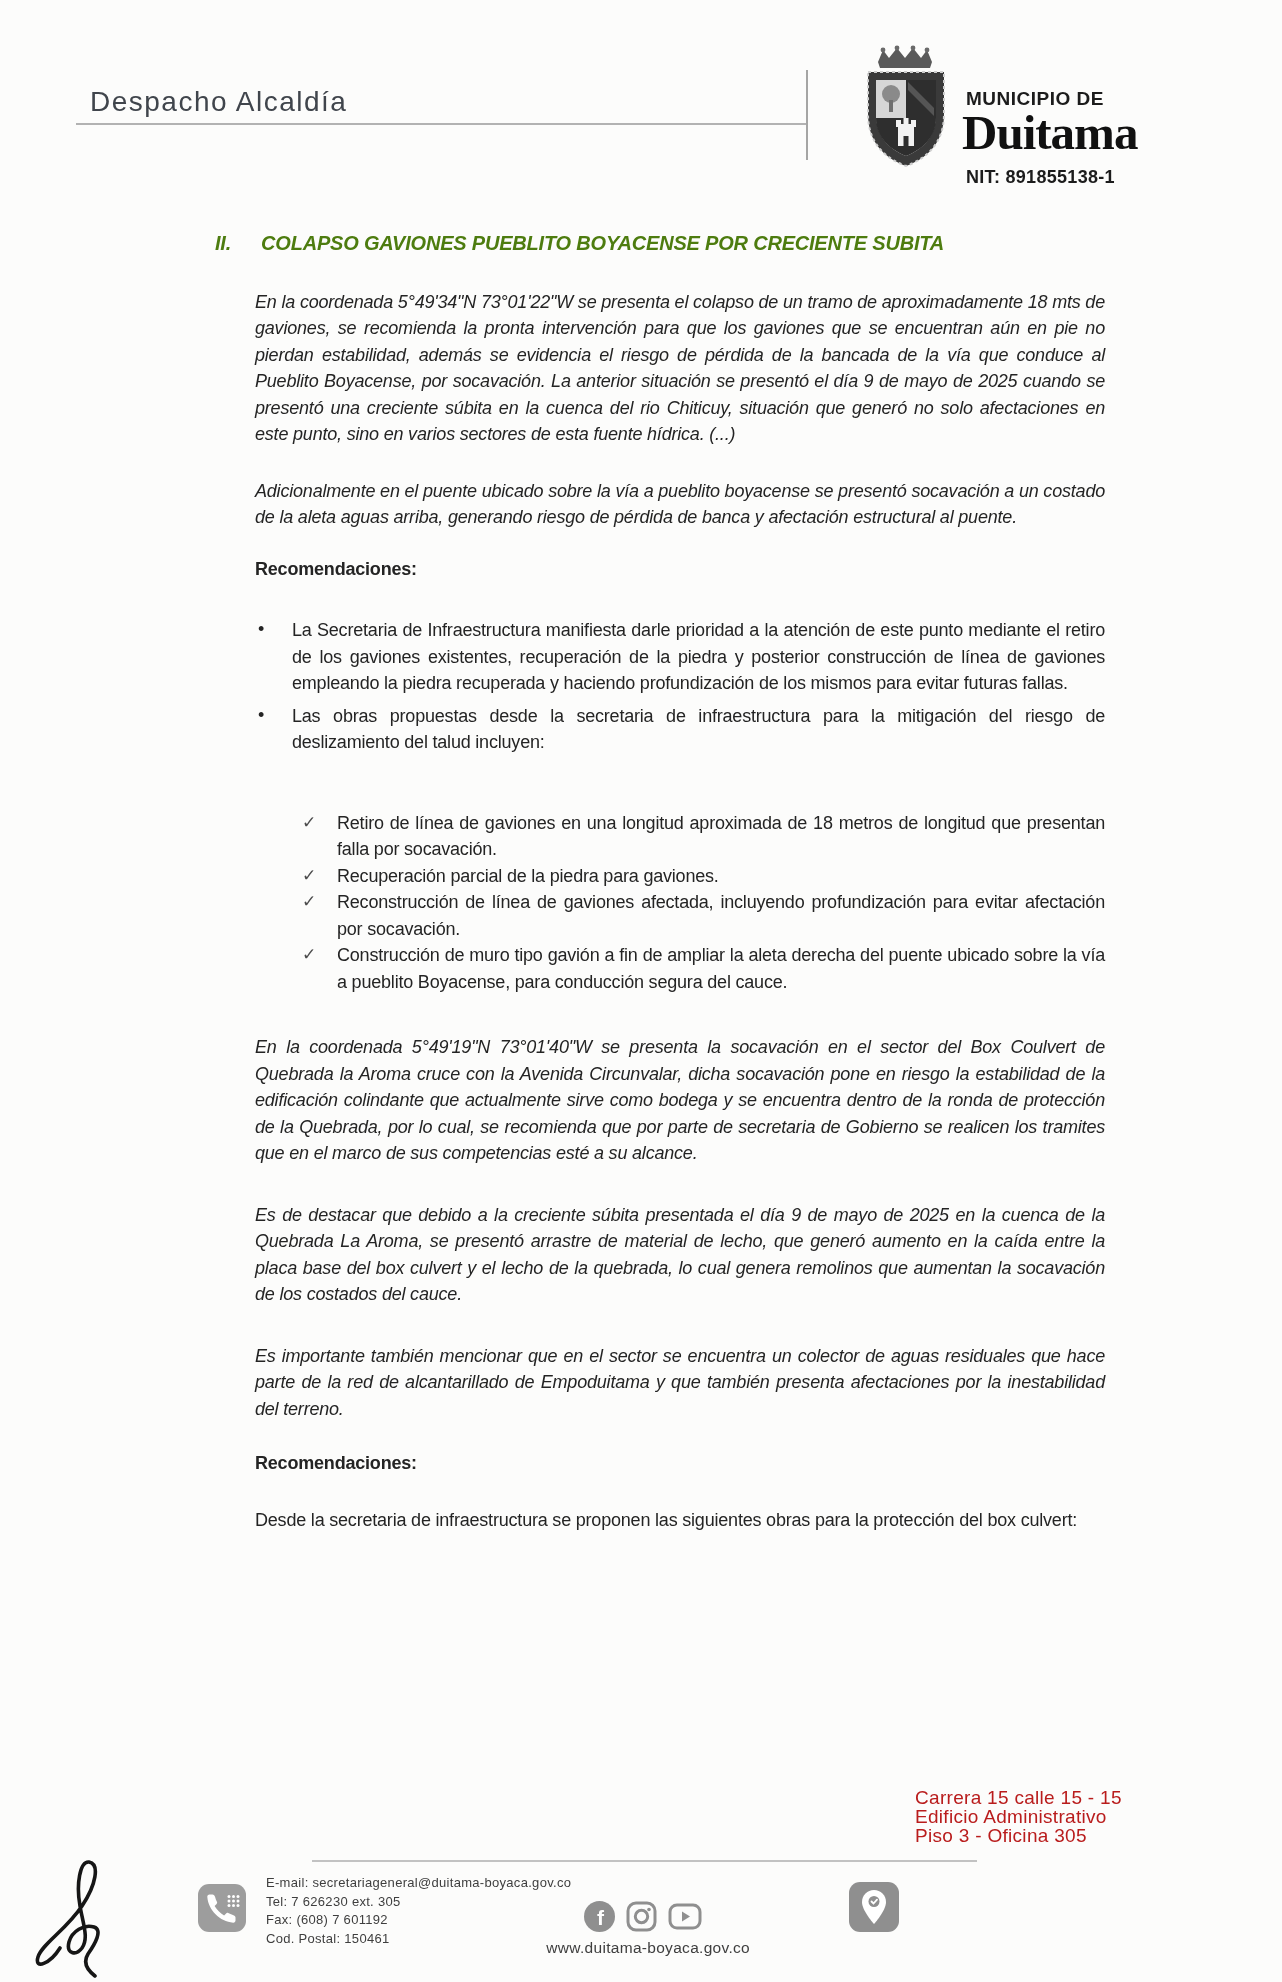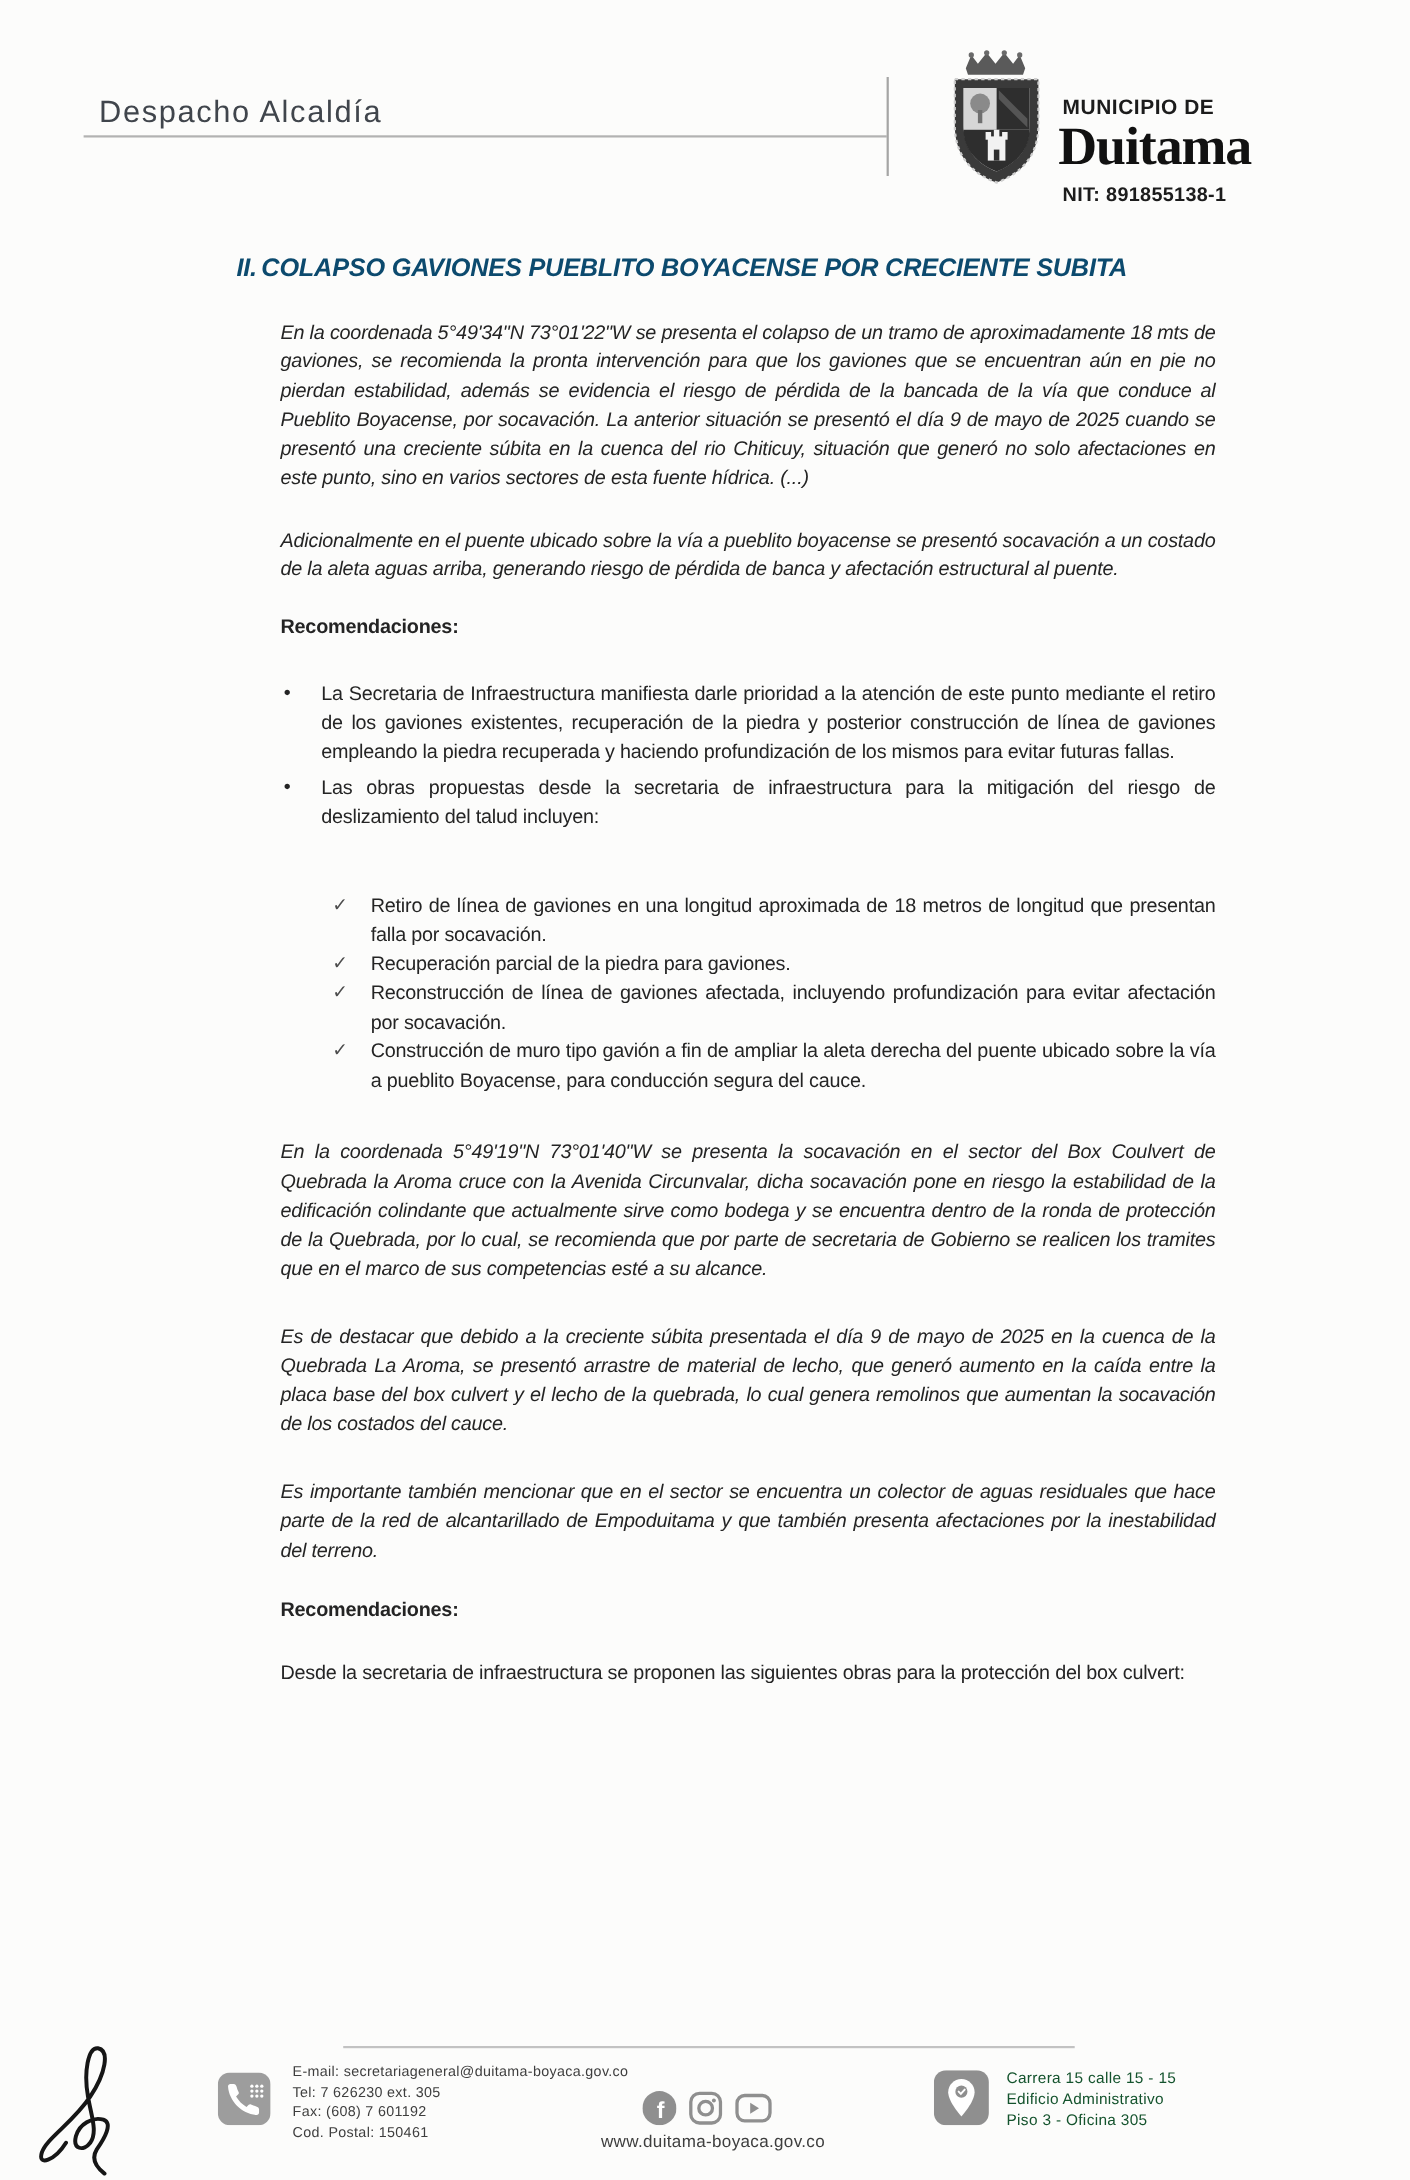--- a/index.html
+++ b/index.html
@@ -35,22 +35,22 @@
     position:absolute; left:966px; top:167px;
     font-size:18px; font-weight:bold; color:#1c1c1c; letter-spacing:.3px;
   }
 
   
   .content {
     position:absolute; left:255px; top:230px; width:850px;
     font-size:18px; line-height:26.5px; color:#242424; letter-spacing:-.2px;
   }
   .h2 {
-    margin-left:-40px; display:flex; gap:4px;
-    font-weight:bold; font-style:italic; font-size:23px; color:#0c4a6e;
+    margin-left:-40px; display:flex; gap:30px;
+    font-weight:bold; font-style:italic; font-size:20px; color:#4d7c0f;
   }
   .para { text-align:justify; font-style:italic; }
   .p1 { margin-top:32px; }
   .p2 { margin-top:30px; }
   .rec { margin-top:25px; font-weight:bold; font-style:normal; }
   .bullets { margin-top:35px; }
   .bullet-item { position:relative; padding-left:37px; text-align:justify; }
   .bullet-item + .bullet-item { margin-top:6px; }
   .bullet-glyph { position:absolute; left:3px; top:-1px; font-style:normal; }
   .checklist { margin-top:54px; }
@@ -80,22 +80,22 @@
     position:absolute; left:266px; top:1874px;
     font-size:13px; line-height:18.5px; color:#3e3e3e; letter-spacing:.3px;
   }
   .socials { position:absolute; left:584px; top:1901px; display:flex; gap:11px; align-items:center; }
   .website {
     position:absolute; left:500px; top:1939px; width:250px; text-align:right;
     font-size:15.5px; color:#3e3e3e; letter-spacing:.3px;
   }
   .pin-icon { position:absolute; left:849px; top:1882px; }
   .address {
-    position:absolute; left:915px; top:1880px;
-    font-size:14px; line-height:19px; color:#14532d; letter-spacing:.3px;
+    position:absolute; left:915px; top:1788px;
+    font-size:19px; line-height:19px; color:#b91c1c; letter-spacing:.3px;
   }
 </style>
 </head>
 <body>
 
 <div class="page">
 
   <div class="office-name">Despacho Alcaldía</div>
   <div class="header-rule"></div>
   <div class="header-vrule"></div>

